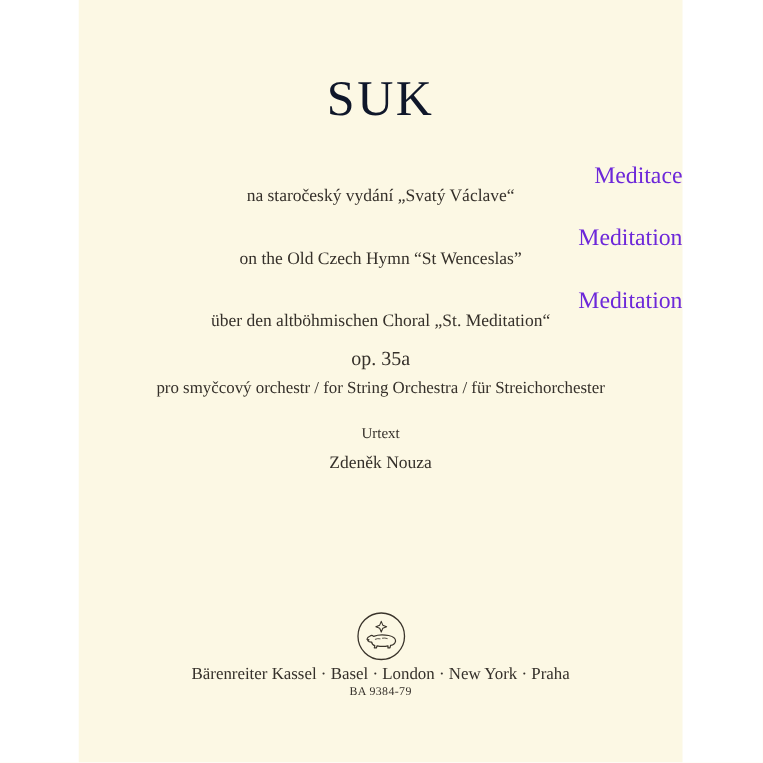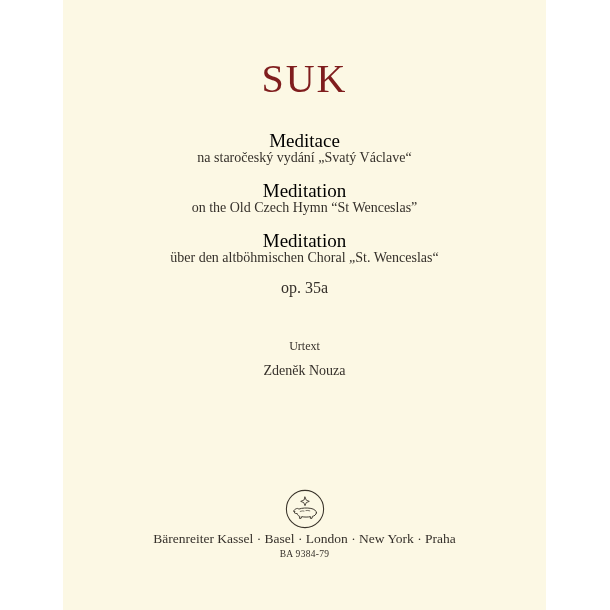--- a/index.html
+++ b/index.html
@@ -31,25 +31,26 @@
     left: 0;
     right: 0;
     text-align: center;
     white-space: nowrap;
     line-height: 1.1;
   }
   .composer {
     top: 57px;
     font-size: 40px;
     letter-spacing: 2px;
-    color: #7f1d1d;
+    color: #0f172a;
   }
   .heading {
     font-size: 19px;
-    color: #000000;
+    color: #6d28d9;
+    text-align: right;
   }
   .subtitle {
     font-size: 14px;
   }
   .t1-h { top: 131px; }
   .t1-s { top: 150px; }
   .t2-h { top: 181px; }
   .t2-s { top: 200px; }
   .t3-h { top: 231px; }
   .t3-s { top: 250px; }
@@ -83,23 +84,24 @@
 
     <div class="line composer">SUK</div>
 
     <div class="line heading t1-h">Meditace</div>
     <div class="line subtitle t1-s">na staročeský vydání „Svatý Václave“</div>
 
     <div class="line heading t2-h">Meditation</div>
     <div class="line subtitle t2-s">on the Old Czech Hymn “St Wenceslas”</div>
 
     <div class="line heading t3-h">Meditation</div>
-    <div class="line subtitle t3-s">über den altböhmischen Choral „St. Wenceslas“</div>
+    <div class="line subtitle t3-s">über den altböhmischen Choral „St. Meditation“</div>
 
     <div class="line opus">op. 35a</div>
+    <div class="line scoring">pro smyčcový orchestr / for String Orchestra / für Streichorchester</div>
 
     <div class="line edition">Urtext</div>
     <div class="line editor-name">Zdeněk Nouza</div>
 
 
     <svg class="logo" viewBox="0 0 44 44" fill="none" stroke="#3A342B" stroke-width="1.1" stroke-linecap="round" stroke-linejoin="round">
       <circle cx="22" cy="22" r="19.5"></circle>
       <path stroke-width="0.9" d="M22 9.5 L23.3 12.7 L26.5 14 L23.3 15.3 L22 18.5 L20.7 15.3 L17.5 14 L20.7 12.7 Z"></path>
       <path stroke-width="1" d="M34 26
                C34 23.6 31.6 22.1 28.2 21.4

